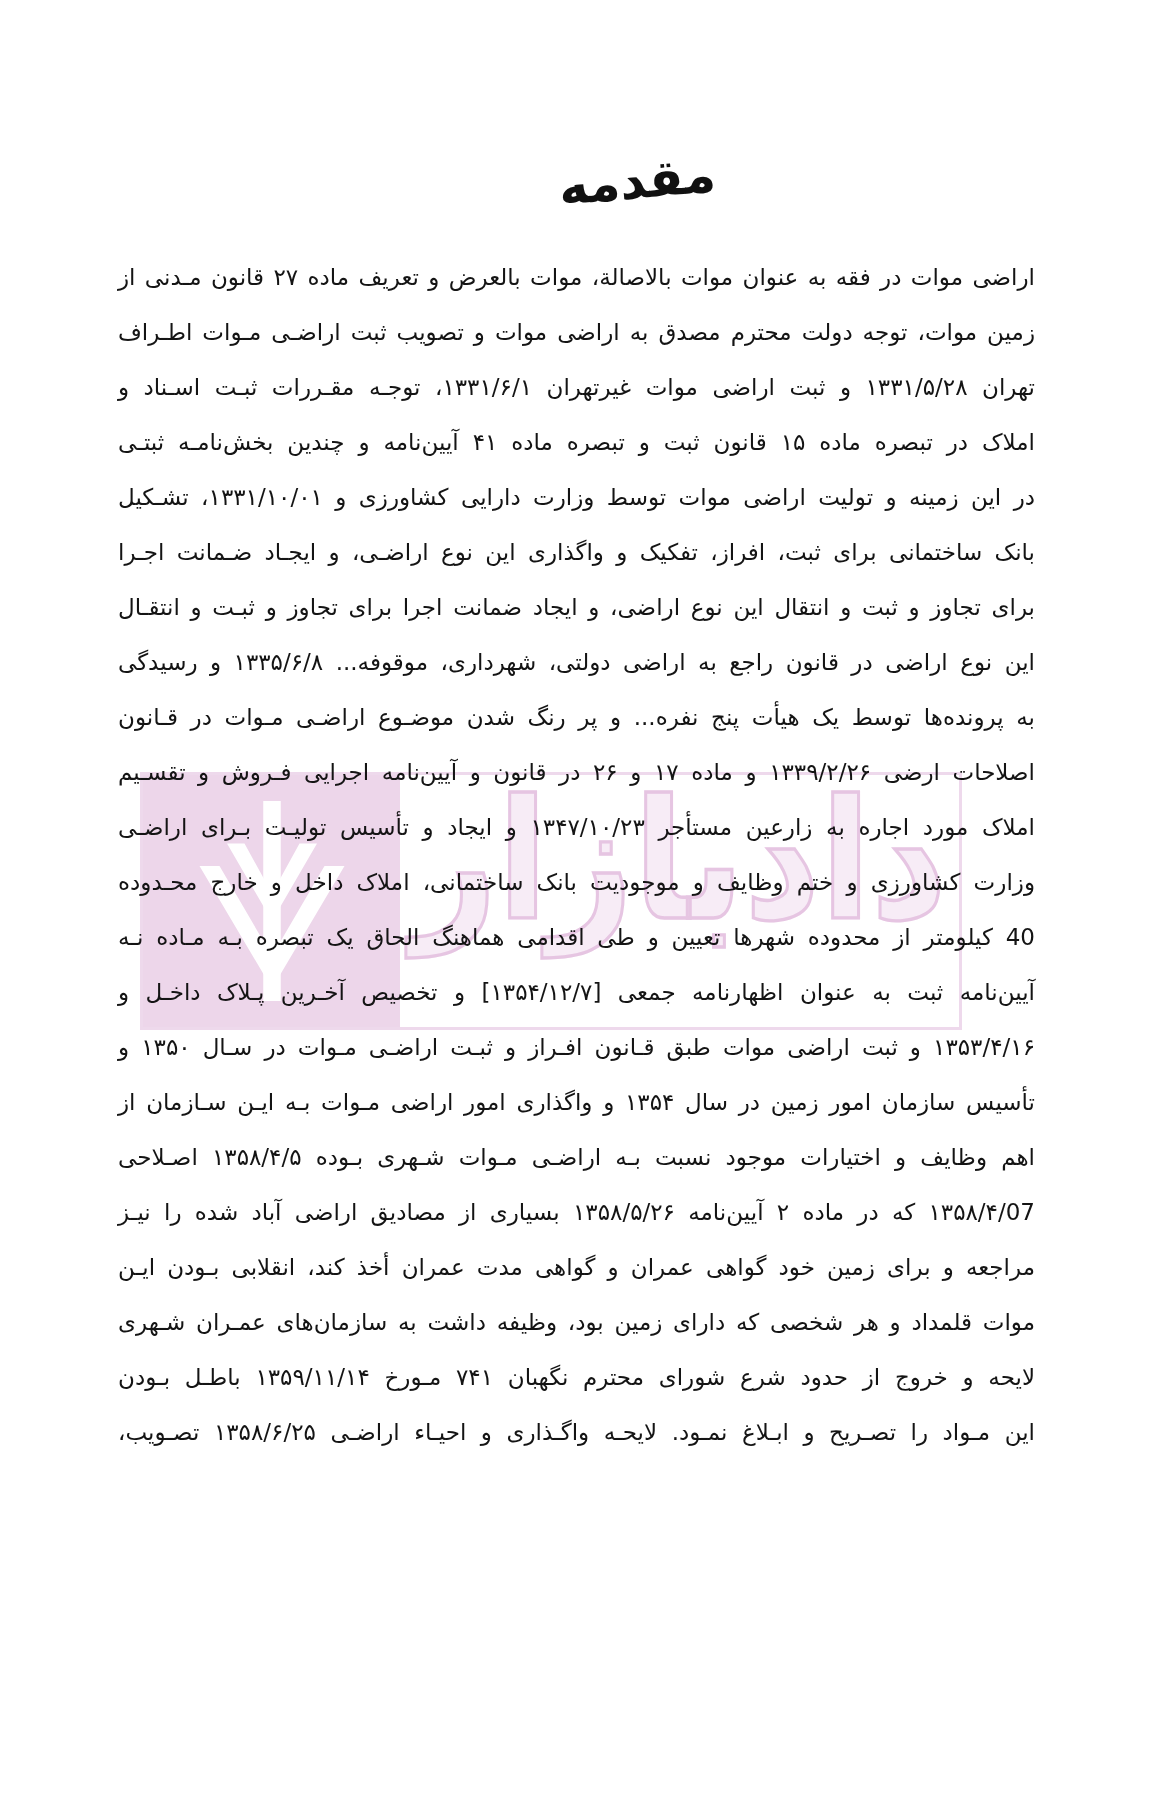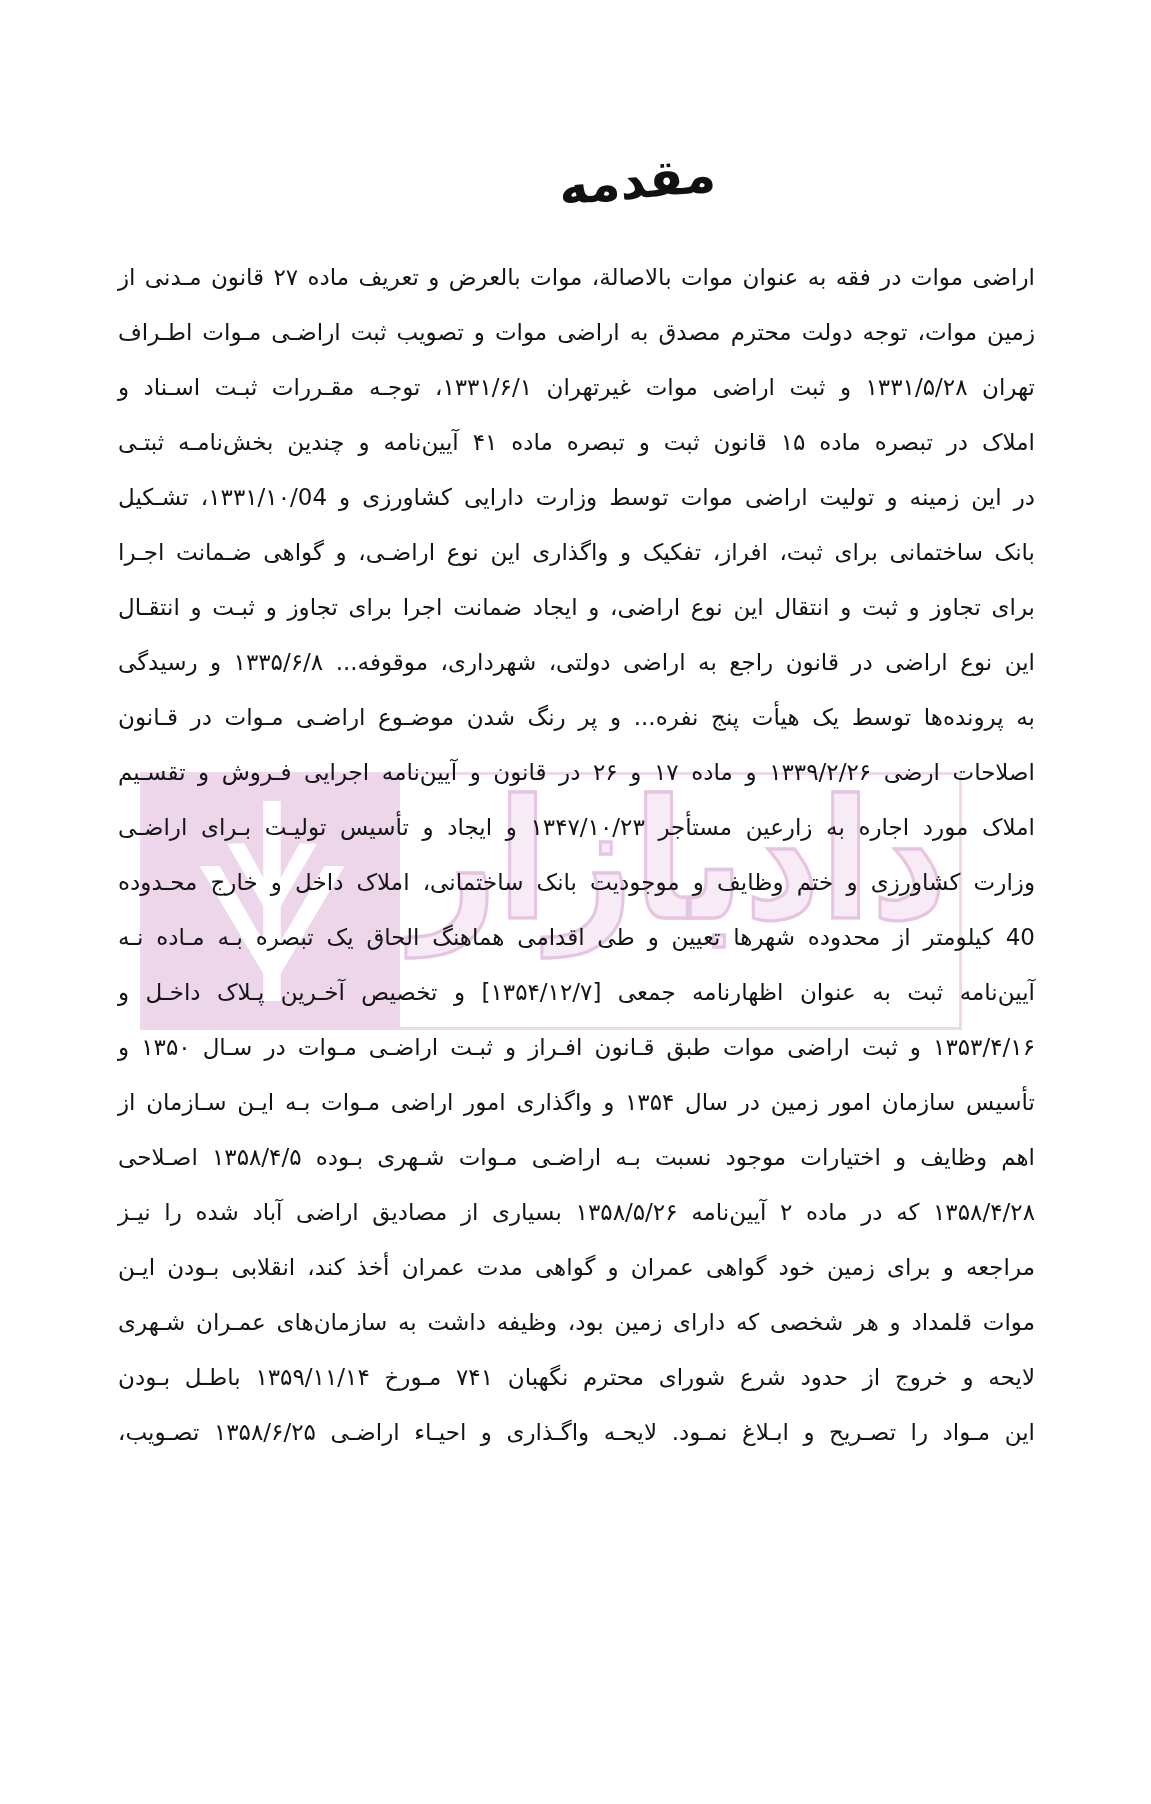--- a/index.html
+++ b/index.html
@@ -82,33 +82,33 @@
     </div>
   </div>
 
   <div class="title">مقدمه</div>
 
   <div class="body-text">
       <div class="line">اراضی موات در فقه به عنوان موات بالاصالة، موات بالعرض و تعریف ماده ۲۷ قانون مـدنی از</div>
       <div class="line">زمین موات، توجه دولت محترم مصدق به اراضی موات و تصویب ثبت اراضـی مـوات اطـراف</div>
       <div class="line">تهران ۱۳۳۱/۵/۲۸ و ثبت اراضی موات غیرتهران ۱۳۳۱/۶/۱، توجـه مقـررات ثبـت اسـناد و</div>
       <div class="line">املاک در تبصره ماده ۱۵ قانون ثبت و تبصره ماده ۴۱ آیین‌نامه و چندین بخش‌نامـه ثبتـی</div>
-      <div class="line">در این زمینه و تولیت اراضی موات توسط وزارت دارایی کشاورزی و ۱۳۳۱/۱۰/04، تشـکیل</div>
-      <div class="line">بانک ساختمانی برای ثبت، افراز، تفکیک و واگذاری این نوع اراضـی، و گواهی ضـمانت اجـرا</div>
+      <div class="line">در این زمینه و تولیت اراضی موات توسط وزارت دارایی کشاورزی و ۱۳۳۱/۱۰/۰۱، تشـکیل</div>
+      <div class="line">بانک ساختمانی برای ثبت، افراز، تفکیک و واگذاری این نوع اراضـی، و ایجـاد ضـمانت اجـرا</div>
       <div class="line">برای تجاوز و ثبت و انتقال این نوع اراضی، و ایجاد ضمانت اجرا برای تجاوز و ثبـت و انتقـال</div>
       <div class="line">این نوع اراضی در قانون راجع به اراضی دولتی، شهرداری، موقوفه... ۱۳۳۵/۶/۸ و رسیدگی</div>
       <div class="line">به پرونده‌ها توسط یک هیأت پنج نفره... و پر رنگ شدن موضـوع اراضـی مـوات در قـانون</div>
       <div class="line">اصلاحات ارضی ۱۳۳۹/۲/۲۶ و ماده ۱۷ و ۲۶ در قانون و آیین‌نامه اجرایی فـروش و تقسـیم</div>
       <div class="line">املاک مورد اجاره به زارعین مستأجر ۱۳۴۷/۱۰/۲۳ و ایجاد و تأسیس تولیـت بـرای اراضـی</div>
       <div class="line">وزارت کشاورزی و ختم وظایف و موجودیت بانک ساختمانی، املاک داخل و خارج محـدوده</div>
       <div class="line">40 کیلومتر از محدوده شهرها تعیین و طی اقدامی هماهنگ الحاق یک تبصره بـه مـاده نـه</div>
       <div class="line">آیین‌نامه ثبت به عنوان اظهارنامه جمعی [۱۳۵۴/۱۲/۷] و تخصیص آخـرین پـلاک داخـل و</div>
       <div class="line">۱۳۵۳/۴/۱۶ و ثبت اراضی موات طبق قـانون افـراز و ثبـت اراضـی مـوات در سـال ۱۳۵۰ و</div>
       <div class="line">تأسیس سازمان امور زمین در سال ۱۳۵۴ و واگذاری امور اراضی مـوات بـه ایـن سـازمان از</div>
       <div class="line">اهم وظایف و اختیارات موجود نسبت بـه اراضـی مـوات شـهری بـوده ۱۳۵۸/۴/۵ اصـلاحی</div>
-      <div class="line">۱۳۵۸/۴/۲۸ که در ماده ۲ آیین‌نامه ۱۳۵۸/۵/۲۶ بسیاری از مصادیق اراضی آباد شده را نیـز</div>
+      <div class="line">۱۳۵۸/۴/07 که در ماده ۲ آیین‌نامه ۱۳۵۸/۵/۲۶ بسیاری از مصادیق اراضی آباد شده را نیـز</div>
       <div class="line">مراجعه و برای زمین خود گواهی عمران و گواهی مدت عمران أخذ کند، انقلابی بـودن ایـن</div>
       <div class="line">موات قلمداد و هر شخصی که دارای زمین بود، وظیفه داشت به سازمان‌های عمـران شـهری</div>
       <div class="line">لایحه و خروج از حدود شرع شورای محترم نگهبان ۷۴۱ مـورخ ۱۳۵۹/۱۱/۱۴ باطـل بـودن</div>
       <div class="line">این مـواد را تصـریح و ابـلاغ نمـود. لایحـه واگـذاری و احیـاء اراضـی ۱۳۵۸/۶/۲۵ تصـویب،</div>
     </div>
 
 </div>
 
 </body></html>

